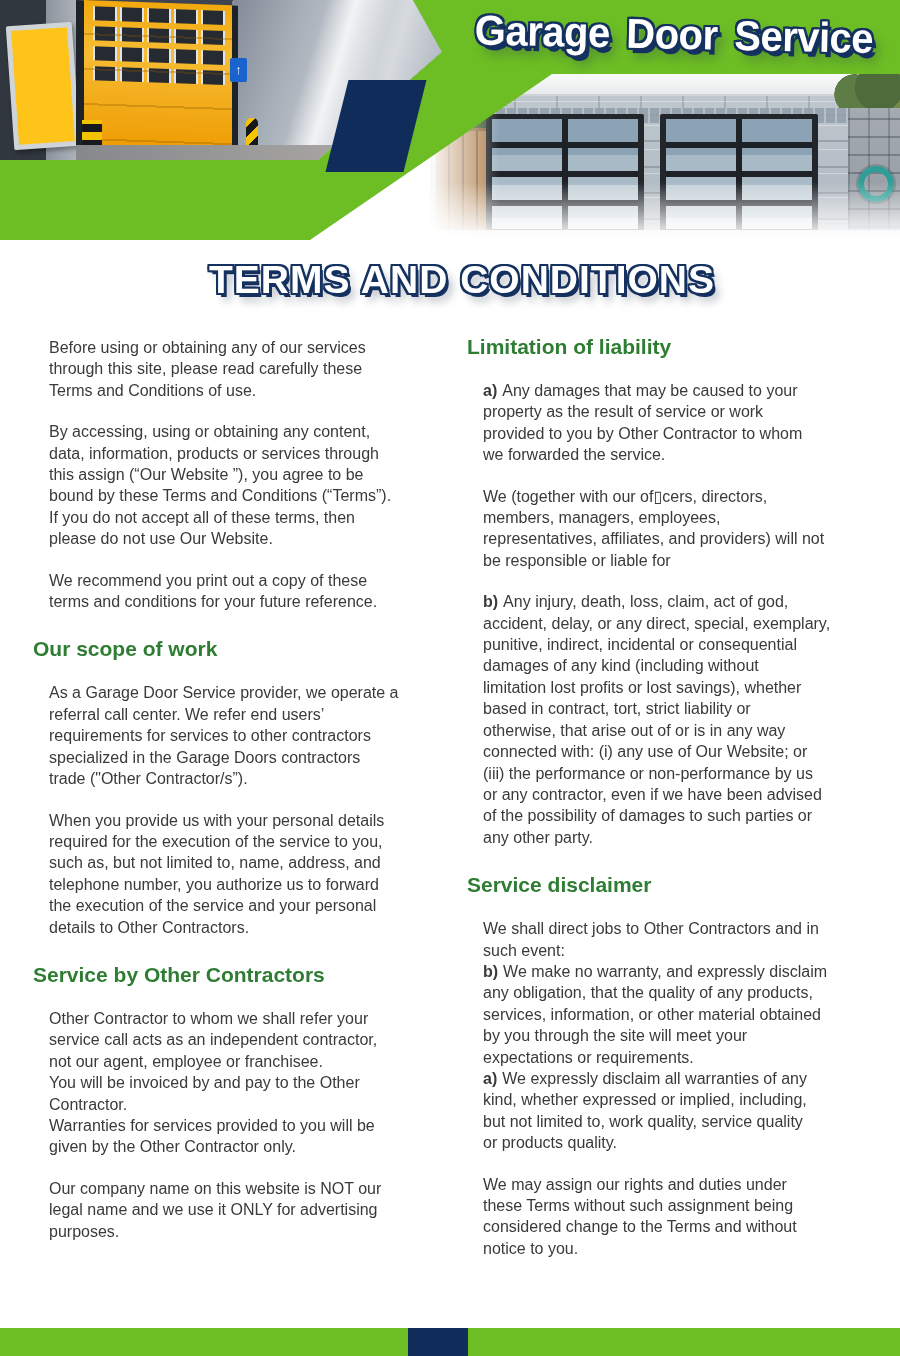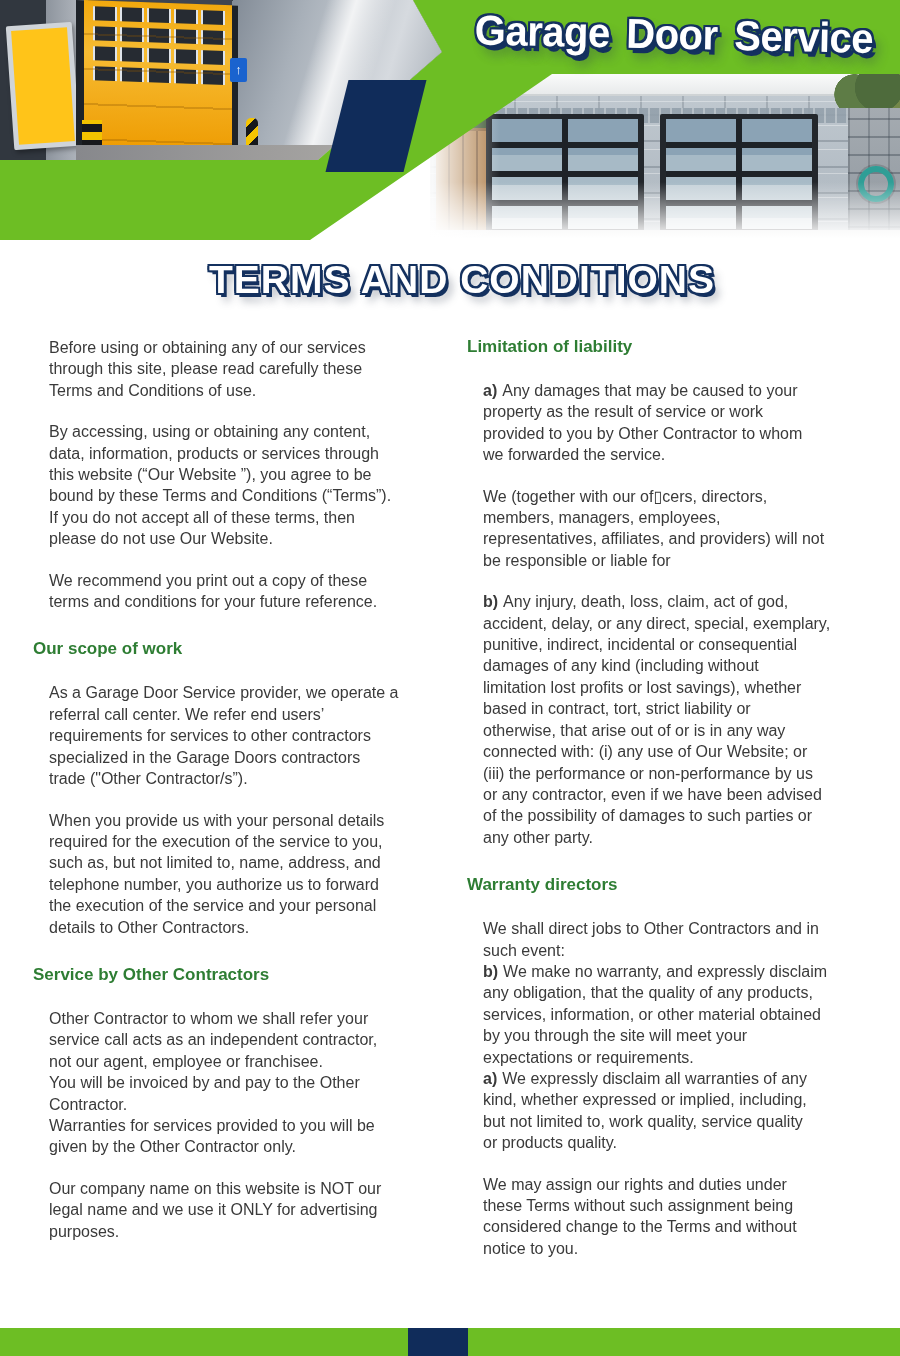--- a/index.html
+++ b/index.html
@@ -93,21 +93,21 @@
     font-size:39px;font-weight:bold;letter-spacing:1px;color:#fff;
     text-shadow:-2px -2px 0 #14315f,0 -2px 0 #14315f,2px -2px 0 #14315f,-2px 0 0 #14315f,2px 0 0 #14315f,
       -2px 2px 0 #14315f,0 2px 0 #14315f,2px 2px 0 #14315f,3px 4px 0 #14315f,6px 8px 9px rgba(60,70,90,.4);}
 
   
   .col{position:absolute;font-size:16px;line-height:21.4px;}
   .col-left{top:337px;left:33px;width:402px;}
   .col-right{top:336px;left:467px;width:404px;}
   .para{margin:20px 16px 0;white-space:pre-line;}
   .col > :first-child{margin-top:0;}
-  .sec-h{margin:26px 0 22px;font-size:17px;line-height:22px;color:#2e7d33;font-weight:bold;}
+  .sec-h{margin:26px 0 22px;font-size:21px;line-height:22px;color:#2e7d33;font-weight:bold;}
   .sec-h + .para{margin-top:0;}
   .para.tight{margin-top:0;}
   .pfx{font-weight:bold;padding-right:5px;}
 
   
   .footer{position:absolute;left:0;bottom:0;width:900px;height:28px;background:#6dbe24;}
   .footer .notch{position:absolute;left:408px;top:0;width:60px;height:28px;background:#102c5a;}
 </style>
 </head>
 <body>
@@ -161,21 +161,21 @@
   </div>
 
   <h2 class="page-title">TERMS AND CONDITIONS</h2>
 
   <div class="col col-left">
     <p class="para"><span>Before using or obtaining any of our services
 through this site, please read carefully these
 Terms and Conditions of use.</span></p>
     <p class="para"><span>By accessing, using or obtaining any content,
 data, information, products or services through
-this website (“Our Website ”), you agree to be
+this assign (“Our Website ”), you agree to be
 bound by these Terms and Conditions (“Terms”).
 If you do not accept all of these terms, then
 please do not use Our Website.</span></p>
     <p class="para"><span>We recommend you print out a copy of these
 terms and conditions for your future reference.</span></p>
 
     <h3 class="sec-h">Our scope of work</h3>
     <p class="para"><span>As a Garage Door Service provider, we operate a
 referral call center. We refer end users’
 requirements for services to other contractors
@@ -218,21 +218,21 @@
 damages of any kind (including without
 limitation lost profits or lost savings), whether
 based in contract, tort, strict liability or
 otherwise, that arise out of or is in any way
 connected with: (i) any use of Our Website; or
 (iii) the performance or non-performance by us
 or any contractor, even if we have been advised
 of the possibility of damages to such parties or
 any other party.</span></p>
 
-    <h3 class="sec-h">Warranty directors</h3>
+    <h3 class="sec-h">Service disclaimer</h3>
     <p class="para"><span>We shall direct jobs to Other Contractors and in
 such event:</span></p>
     <p class="para tight"><span class="pfx">b)</span><span>We make no warranty, and expressly disclaim
 any obligation, that the quality of any products,
 services, information, or other material obtained
 by you through the site will meet your
 expectations or requirements.</span></p>
     <p class="para tight"><span class="pfx">a)</span><span>We expressly disclaim all warranties of any
 kind, whether expressed or implied, including,
 but not limited to, work quality, service quality

